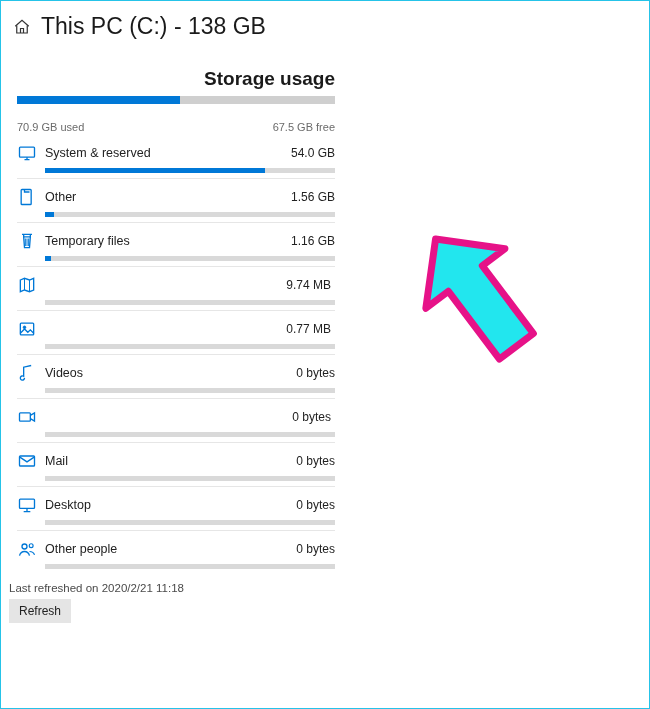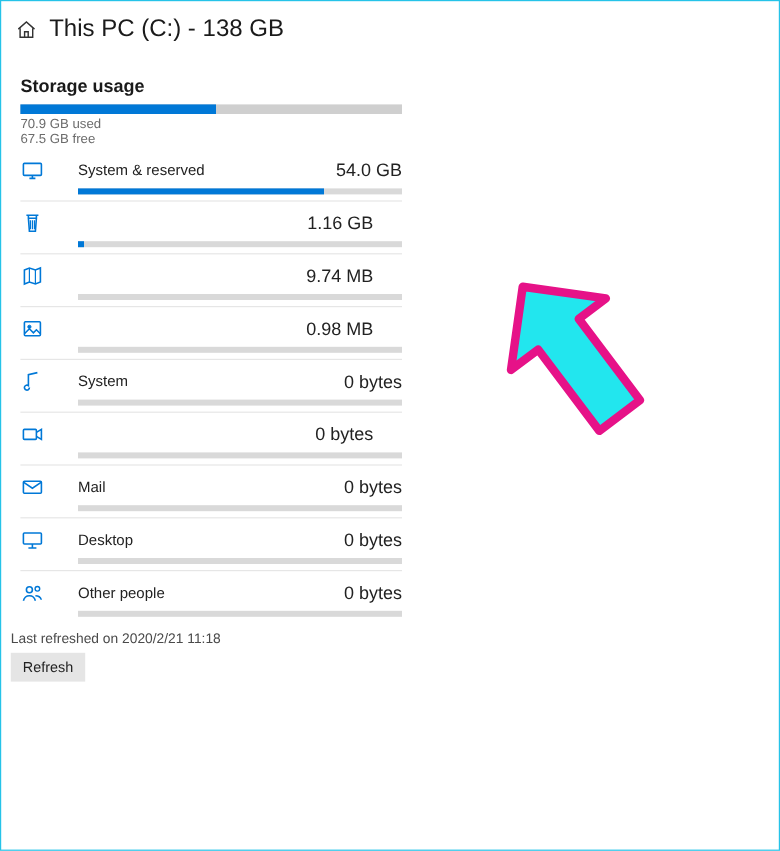--- a/index.html
+++ b/index.html
@@ -12,46 +12,45 @@
     background:#fff;
     border:1px solid #25c3e8;
     position:relative;
     overflow:hidden;
   }
   .header {
     display:flex; align-items:center;
     padding:12px 12px 4px 12px;
   }
   .home-icon { width:18px; height:18px; margin-right:10px; color:#333; }
-  .title { font-size:20px; font-weight:400; }
+  .title { font-size:23px; font-weight:400; }
   .content { padding:10px 16px 0 16px; width:350px; }
-  .section-title { font-size:15px; font-weight:600; margin:14px 0 6px 0; }
+  .section-title { font-size:19px; font-weight:600; margin:14px 0 6px 0;text-align:right; }
   .main-bar {
     width:100%; height:8px; background:#cfcfcf; position:relative; margin-top:2px;
   }
   .main-bar-fill { position:absolute; left:0; top:0; bottom:0; background:#0078d7; }
   .main-bar-labels {
     display:flex; justify-content:space-between; font-size:11px; color:#6b6b6b;
-    margin-top:3px;
-    flex-direction:column;
+    margin-top:17px;
   }
   .cat-list { margin-top:2px; }
   .cat-row {
     display:grid;
     grid-template-columns: 24px 1fr auto;
-    column-gap:24px;
+    column-gap:4px;
     align-items:center;
     padding:8px 0 2px 0;
     border-top:1px solid #e6e6e6;
     cursor:pointer;
   }
   .cat-row:first-child { border-top:none; }
   .cat-icon { width:20px; height:20px; color:#0078d7; stroke:#0078d7; }
   .cat-label { font-size:12.5px; color:#222; }
-  .cat-size { font-size:15px; color:#222; justify-self:end; }
+  .cat-size { font-size:12px; color:#222; justify-self:end; }
   .cat-bar {
     grid-column: 2 / 4;
     height:5px; background:#d9d9d9; position:relative; margin-top:5px; margin-bottom:3px;
   }
   .cat-bar-fill { position:absolute; left:0; top:0; bottom:0; background:#0078d7; }
   .footer { padding:8px 16px 10px 8px; font-size:11.5px; color:#4a4a4a; }
   .refresh-btn {
     display:inline-block; margin-top:5px; padding:5px 10px;
     background:#e5e5e5; font-size:12px; cursor:pointer; border:none;
     color:#222;
@@ -95,23 +94,36 @@
         </span>
         <span class="cat-label">System &amp; reserved</span>
         <span class="cat-size">54.0 GB</span>
         <div class="cat-bar">
           <div class="cat-bar-fill" style="width:76%"></div>
         </div>
       </div>
       <div class="cat-row">
         <span class="cat-icon">
           <svg viewBox="0 0 24 24" width="20" height="20">
+            <use href="#ico-other"></use>
+          </svg>
+        </span>
+        <span class="cat-label">Other</span>
+        <span class="cat-size">1.56 GB</span>
+        <div class="cat-bar">
+          <div class="cat-bar-fill" style="width:3%"></div>
+        </div>
+      </div>
+      <div class="cat-row">
+        <span class="cat-icon">
+          <svg viewBox="0 0 24 24" width="20" height="20">
             <use href="#ico-temp"></use>
           </svg>
         </span>
+        <span class="cat-label">Temporary files</span>
         <span class="cat-size">1.16 GB</span>
         <div class="cat-bar">
           <div class="cat-bar-fill" style="width:2%"></div>
         </div>
       </div>
       <div class="cat-row">
         <span class="cat-icon">
           <svg viewBox="0 0 24 24" width="20" height="20">
             <use href="#ico-maps"></use>
           </svg>
@@ -120,32 +132,32 @@
         <div class="cat-bar">
           <div class="cat-bar-fill" style="width:0%"></div>
         </div>
       </div>
       <div class="cat-row">
         <span class="cat-icon">
           <svg viewBox="0 0 24 24" width="20" height="20">
             <use href="#ico-pictures"></use>
           </svg>
         </span>
-        <span class="cat-size">0.98 MB</span>
+        <span class="cat-size">0.77 MB</span>
         <div class="cat-bar">
           <div class="cat-bar-fill" style="width:0%"></div>
         </div>
       </div>
       <div class="cat-row">
         <span class="cat-icon">
           <svg viewBox="0 0 24 24" width="20" height="20">
             <use href="#ico-music"></use>
           </svg>
         </span>
-        <span class="cat-label">System</span>
+        <span class="cat-label">Videos</span>
         <span class="cat-size">0 bytes</span>
         <div class="cat-bar">
           <div class="cat-bar-fill" style="width:0%"></div>
         </div>
       </div>
       <div class="cat-row">
         <span class="cat-icon">
           <svg viewBox="0 0 24 24" width="20" height="20">
             <use href="#ico-videos"></use>
           </svg>

